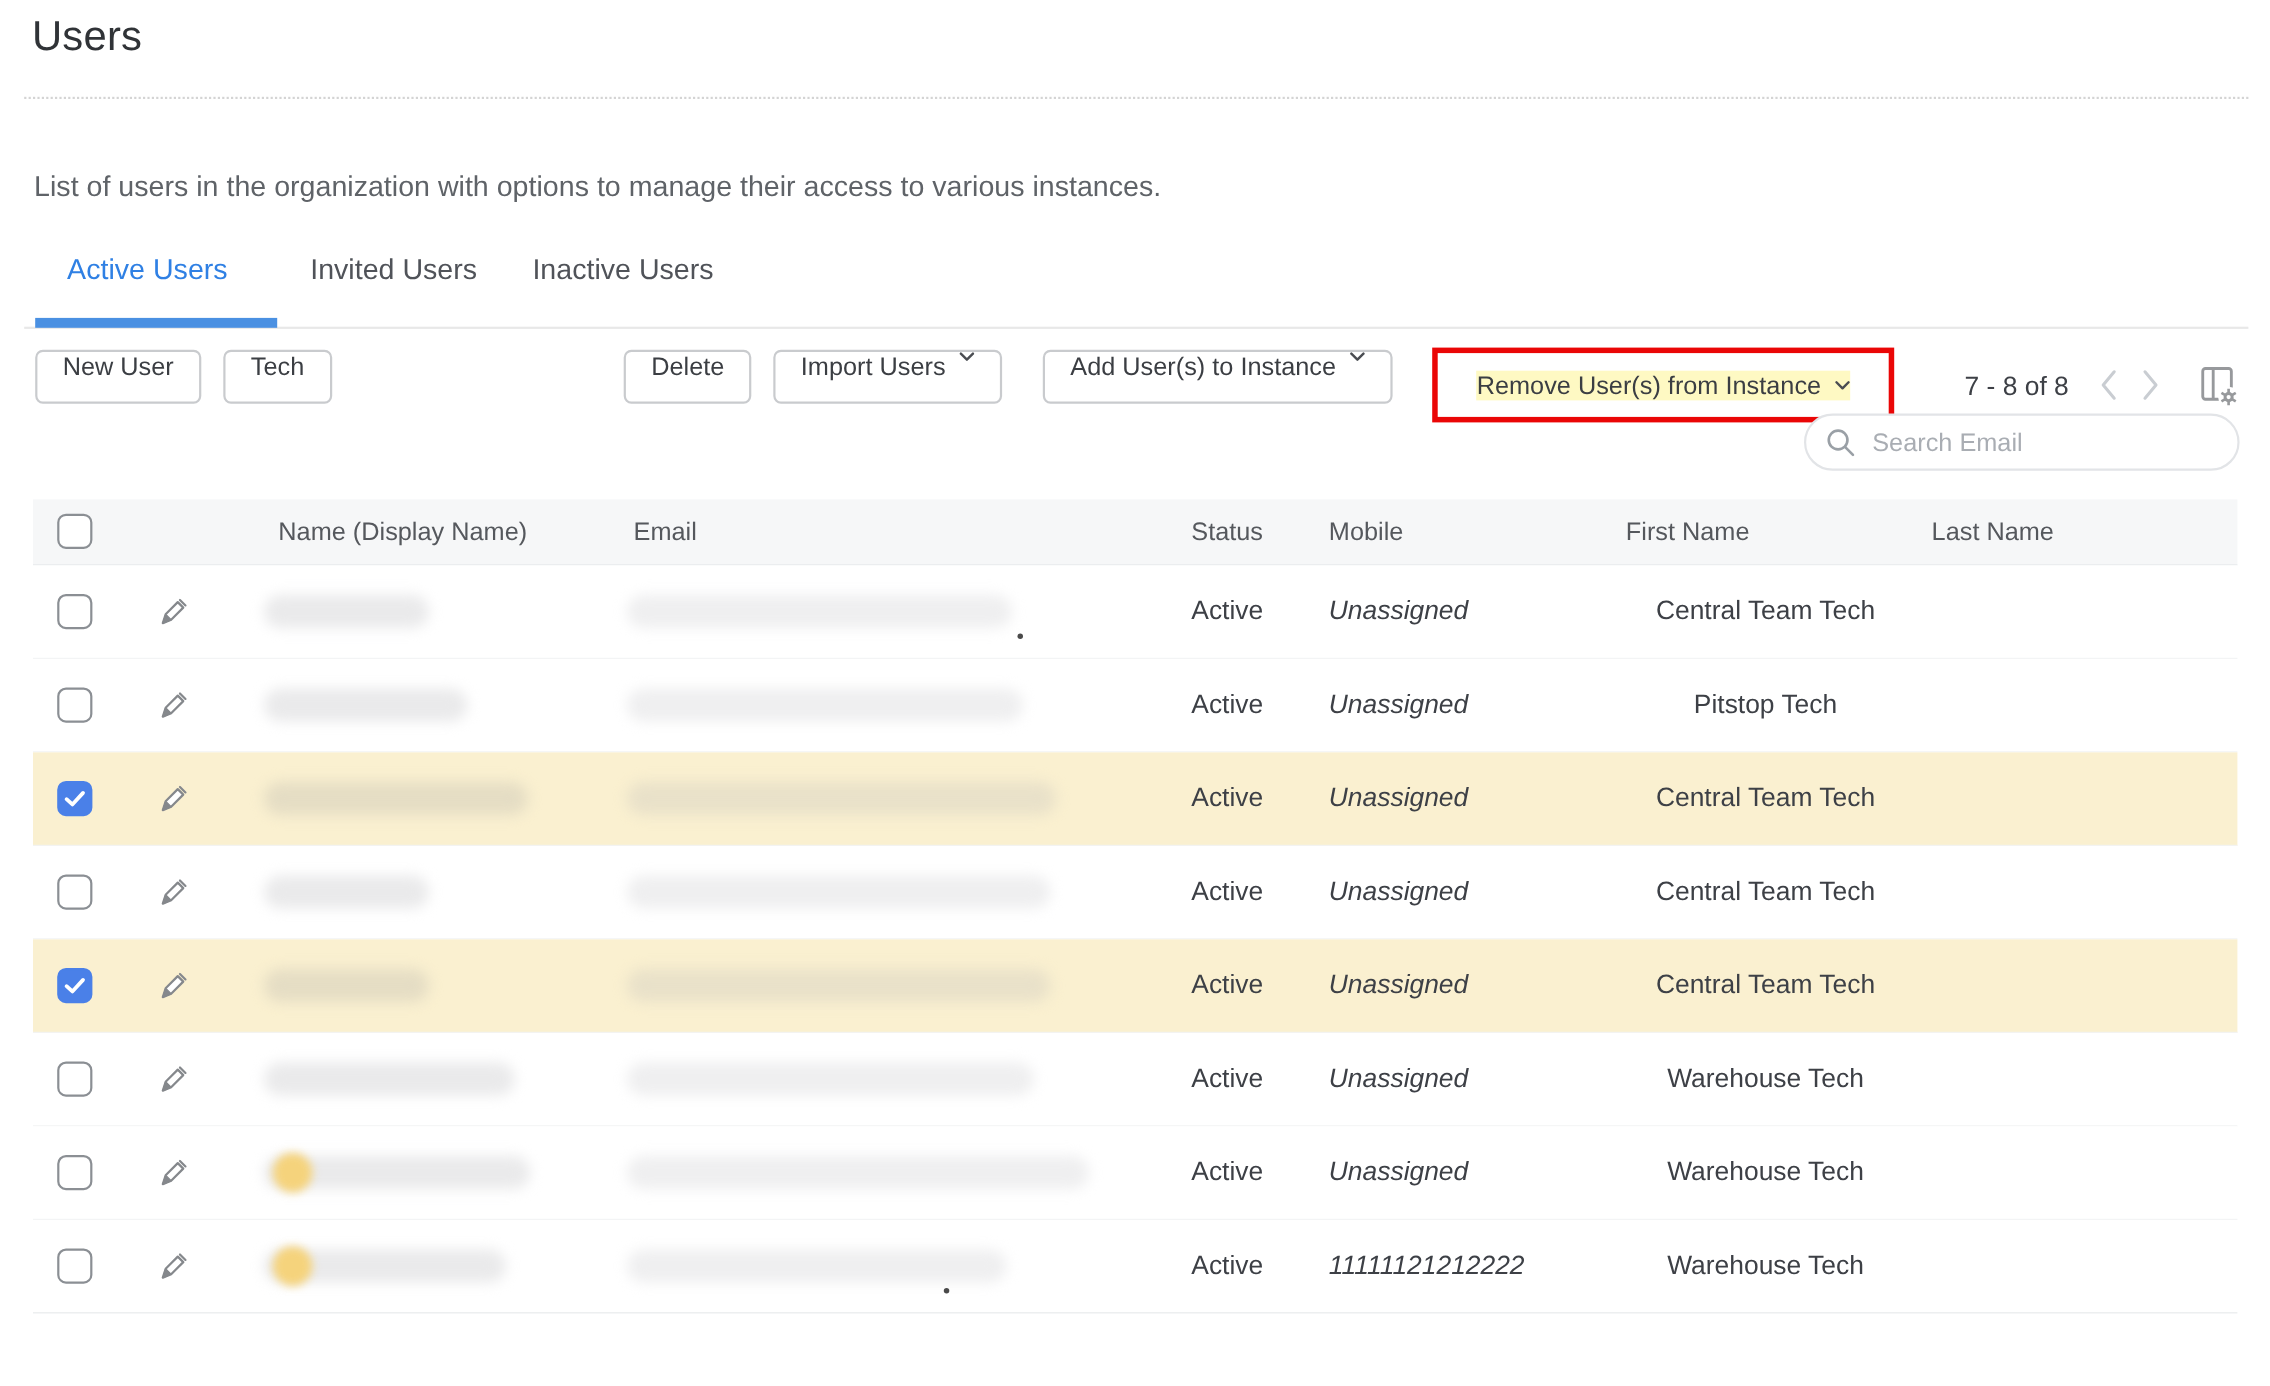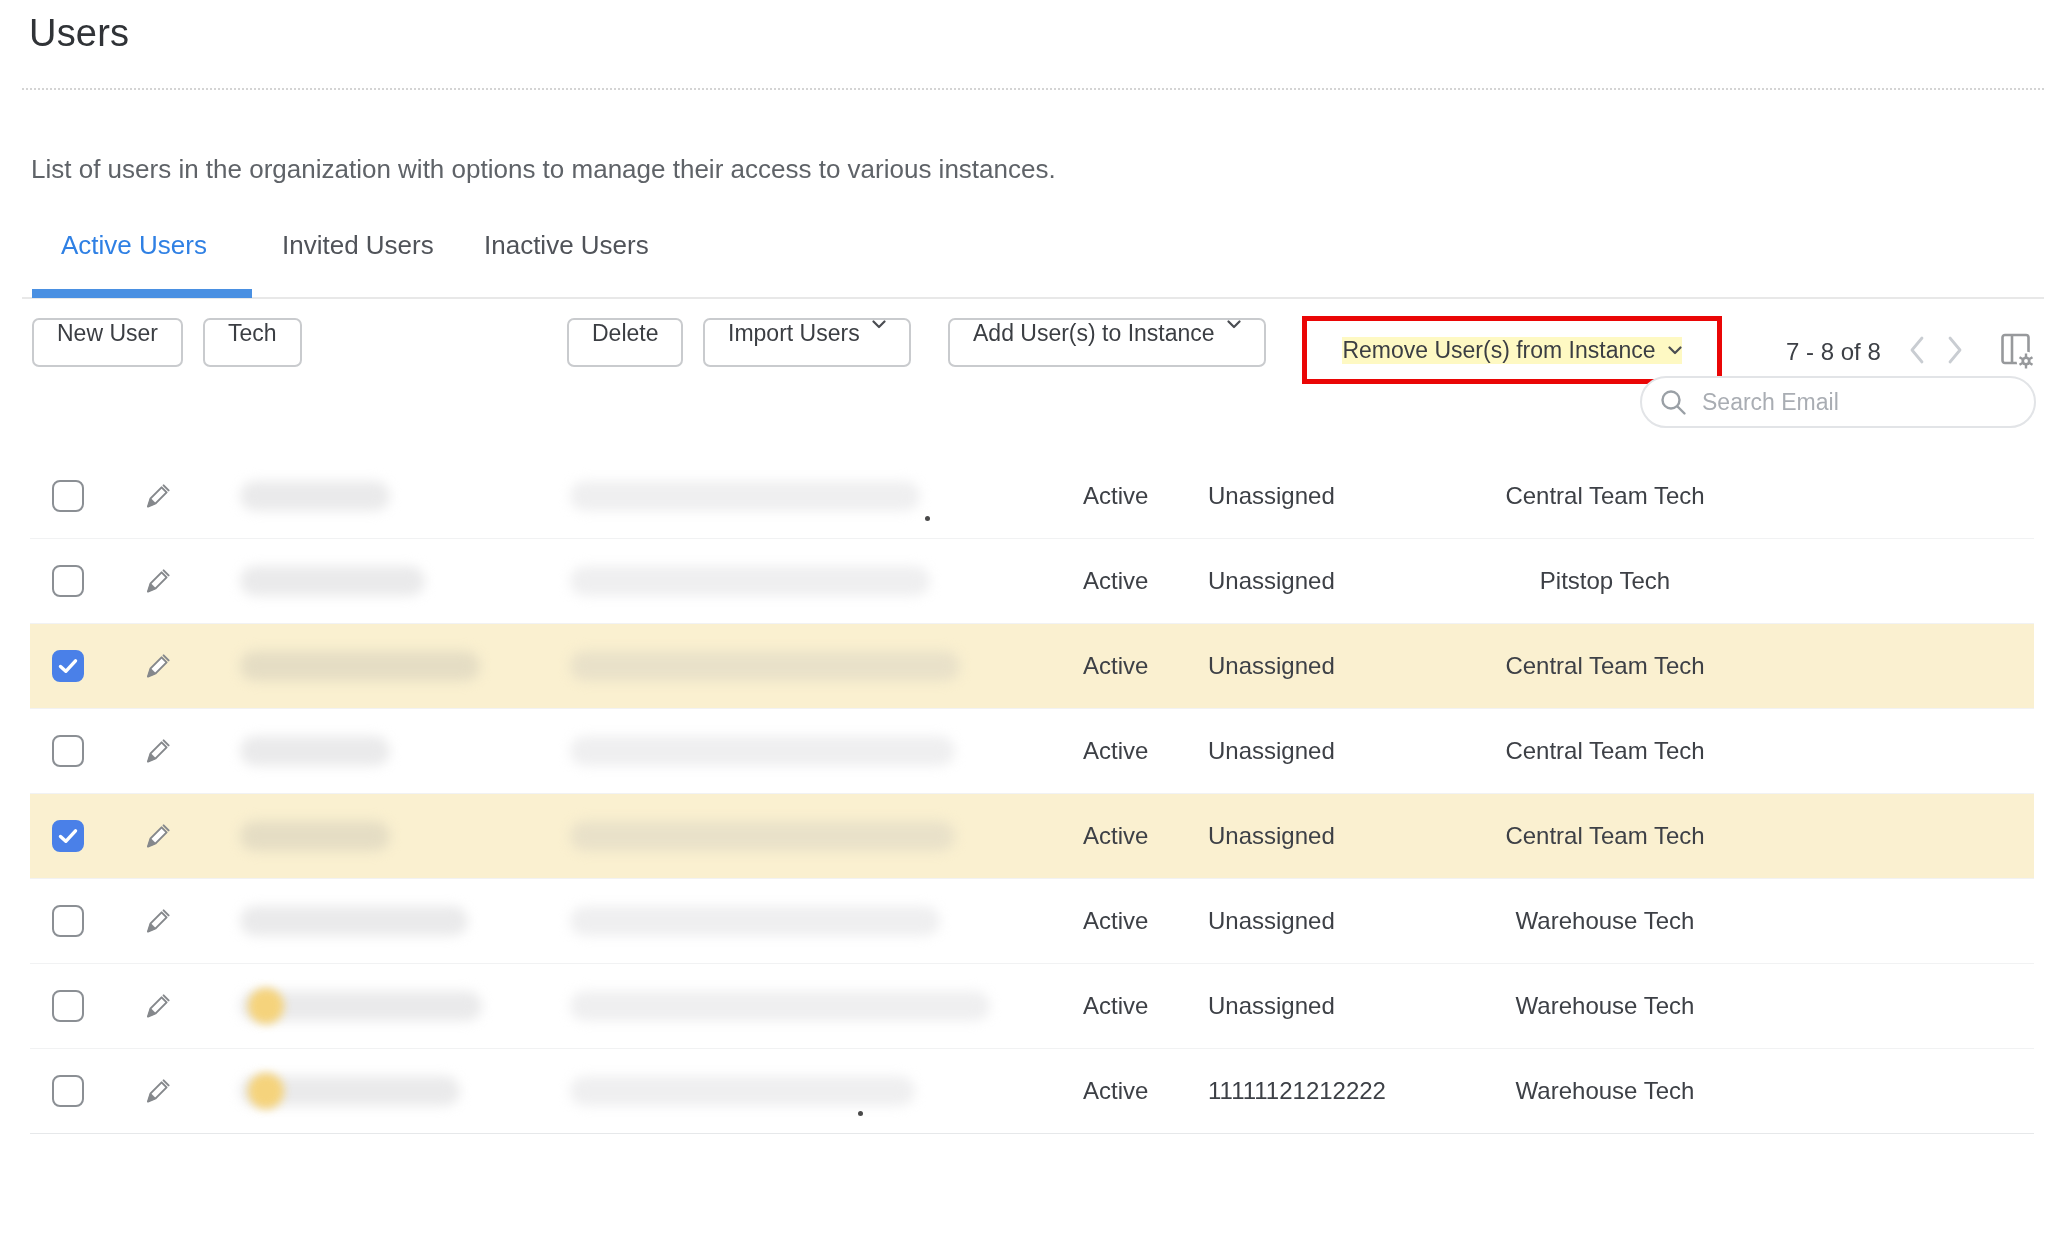--- a/index.html
+++ b/index.html
@@ -57,21 +57,21 @@
   .blob{position:absolute;top:27px;height:30px;border-radius:15px;filter:blur(6px);}
   .blob.name{left:210px;background:#eaeaeb;}
   .blob.email{left:540px;background:#efeff0;}
   .row.selected .blob.name{background:#e5ddc4;}
   .row.selected .blob.email{background:#e9e1c9;}
   .avatar{position:absolute;left:218px;top:24px;width:36px;height:36px;border-radius:50%;background:#f5d37c;filter:blur(4px);}
   .dot{position:absolute;top:62px;width:5px;height:5px;border-radius:50%;background:#4a4a4a;}
 
   .cell{position:absolute;top:0;line-height:84px;font-size:24px;color:#3d4046;white-space:nowrap;}
   .c-status{left:1053px;}
-  .c-mobile{left:1178px;}
+  .c-mobile{left:1178px;font-style:italic;}
   .c-first{left:1425px;width:300px;text-align:center;}
   .c-last{left:1726px;}
   .h-name{left:223px;}
   .h-email{left:546px;}
   .h-status{left:1053px;}
   .h-mobile{left:1178px;}
   .h-first{left:1448px;}
   .h-last{left:1726px;}
 </style>
 </head>
@@ -141,20 +141,29 @@
 
   <div class="search-box">
     <svg width="30" height="30" viewBox="0 0 30 30">
         <circle cx="13" cy="13" r="8.5" fill="none" stroke="#9aa0a6" stroke-width="2.4"></circle>
         <line x1="19.5" y1="19.5" x2="26.5" y2="26.5" stroke="#9aa0a6" stroke-width="2.4" stroke-linecap="round"></line>
       </svg>
     <input type="text" placeholder="Search Email" style="">
   </div>
 
   <div class="table">
+    <div class="thead">
+      <span class="cb"></span>
+      <span class="th h-name">Name (Display Name)</span>
+      <span class="th h-email">Email</span>
+      <span class="th h-status">Status</span>
+      <span class="th h-mobile">Mobile</span>
+      <span class="th h-first">First Name</span>
+      <span class="th h-last">Last Name</span>
+    </div>
     <div id="rows">
   <div class="row">
     <span class="cb"></span>
     <svg class="edit-ic" viewBox="0 0 32 32">
       <path d="M7 26.5 L9.6 18.4 L20.6 7.4 L25.6 12.4 L14.6 23.4 Z" fill="#ffffff" stroke="#85888c" stroke-width="2" stroke-linejoin="round"></path>
       <path d="M22.6 5.4 L27.6 10.4" fill="none" stroke="#85888c" stroke-width="2" stroke-linecap="round"></path>
       <path d="M7 26.5 L9.6 18.4 L14.6 23.4 Z" fill="#85888c" stroke="#85888c" stroke-width="1" stroke-linejoin="round"></path>
     </svg>
     <span class="blob name" style="width: 150px;"></span>
     <span class="blob email" style="width: 350px;"></span>

